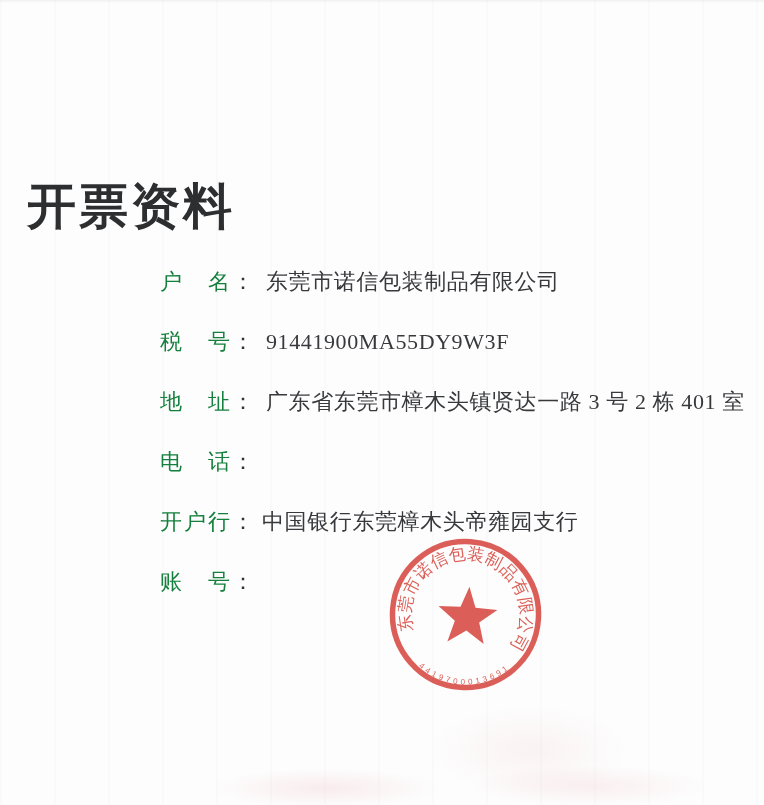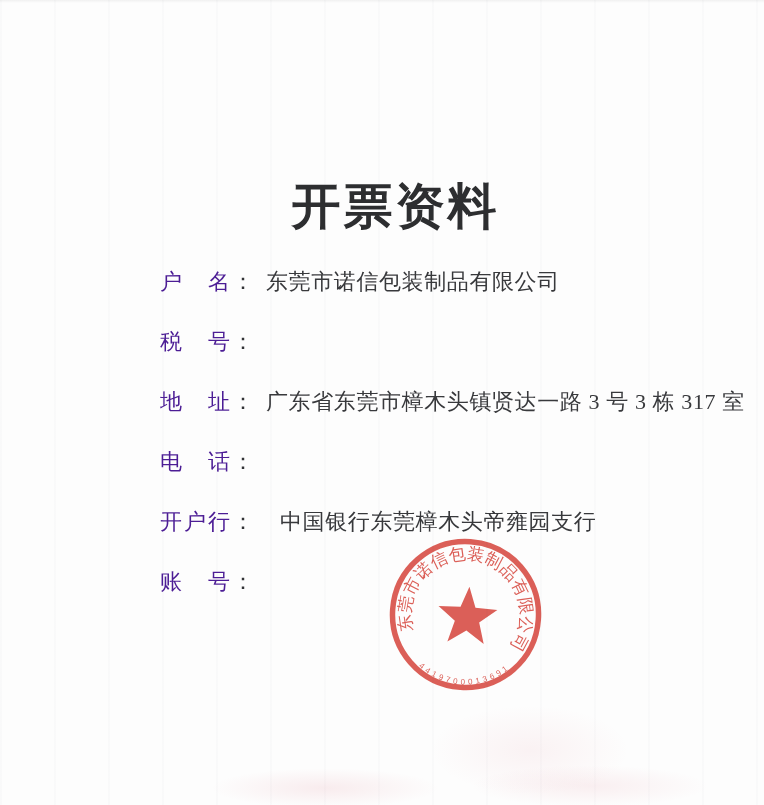--- a/index.html
+++ b/index.html
@@ -26,21 +26,20 @@
         rgba(0,0,0,0) 2px, rgba(0,0,0,0) 54px);
     pointer-events: none;
   }
   .doc-title {
     position: absolute;
     top: 141px;
     left: 0;
     width: 100%;
     padding-left: 27px;
     box-sizing: border-box;
-    text-align: center;
     font-size: 49px;
     font-weight: 700;
     letter-spacing: 3px;
     color: #2d2e30;
   }
   .fields {
     position: absolute;
     left: 160px;
     top: 270px;
     width: 560px;
@@ -52,32 +51,32 @@
     display: flex;
     align-items: baseline;
     height: 24px;
     margin-bottom: 36px;
     font-size: 22px;
     line-height: 24px;
     white-space: nowrap;
   }
   .f-label {
     letter-spacing: 2px;
-    color: #4c1d95;
+    color: #15803d;
   }
   .f-colon {
     color: #323336;
   }
   .f-value {
     margin-left: 12px;
     letter-spacing: 0.6px;
     color: #38393c;
   }
   .field-row.indent .f-value {
-    margin-left: 26px;
+    margin-left: 8px;
   }
   
   .seal {
     position: absolute;
     left: 387px;
     top: 536px;
     width: 157px;
     height: 157px;
     mix-blend-mode: multiply;
     opacity: 0.86;
@@ -111,26 +110,27 @@
 <ul class="fields">
   <li class="field-row">
     <span class="f-label">户　名</span>
       <span class="f-colon">：</span>
       <span class="f-value">东莞市诺信包装制品有限公司</span>
   </li>
 
   <li class="field-row">
     <span class="f-label">税　号</span>
       <span class="f-colon">：</span>
+      <span class="f-value">91441900MA55DY9W3F</span>
   </li>
 
   <li class="field-row">
     <span class="f-label">地　址</span>
       <span class="f-colon">：</span>
-      <span class="f-value">广东省东莞市樟木头镇贤达一路 3 号 3 栋 317 室</span>
+      <span class="f-value">广东省东莞市樟木头镇贤达一路 3 号 2 栋 401 室</span>
   </li>
 
   <li class="field-row">
     <span class="f-label">电　话</span>
       <span class="f-colon">：</span>
   </li>
 
   <li class="field-row indent">
     <span class="f-label">开户行</span>
       <span class="f-colon">：</span>

